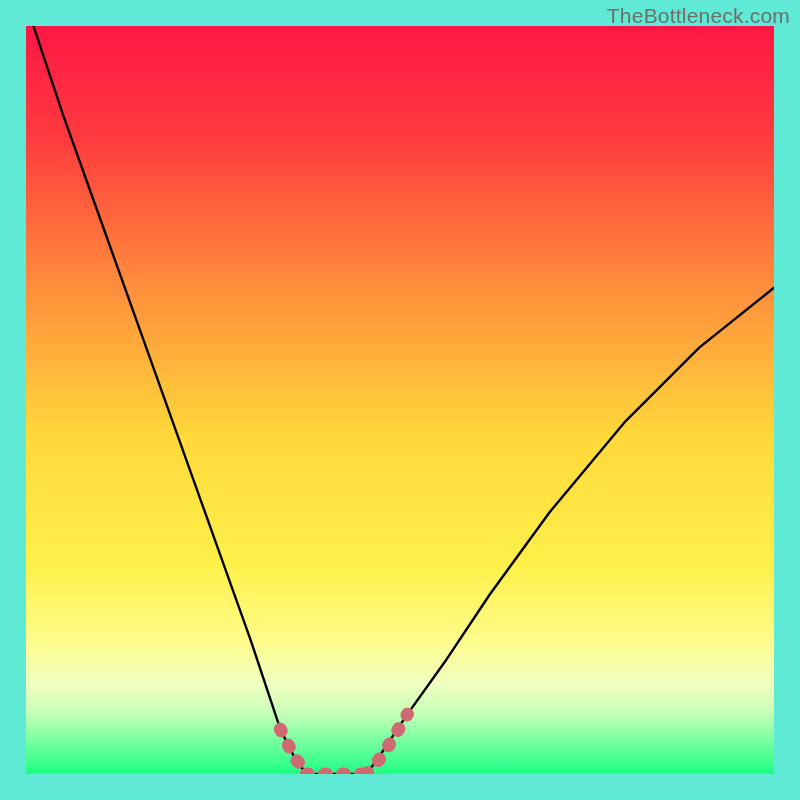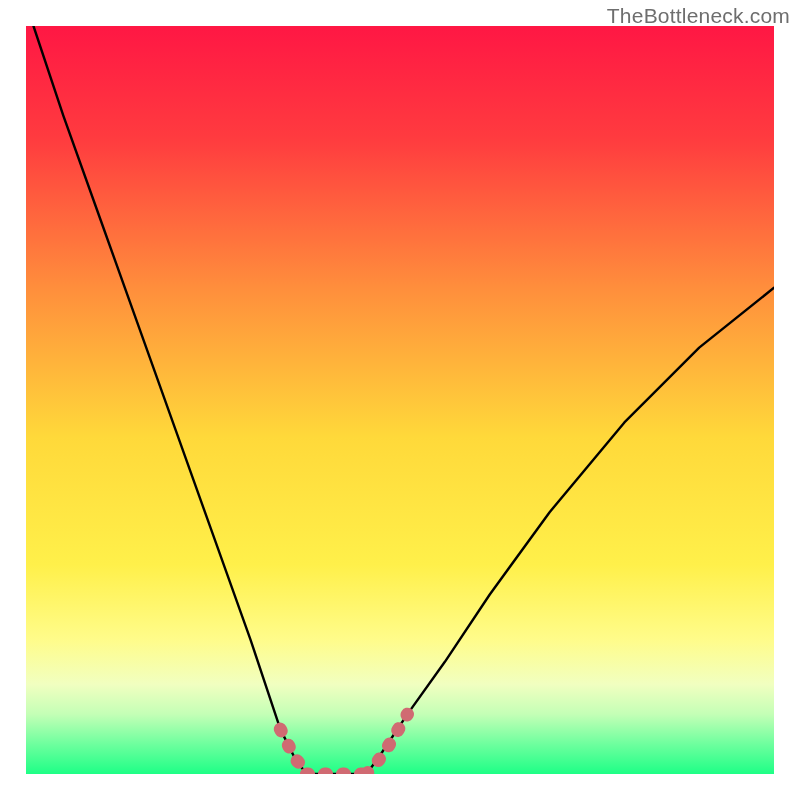--- a/index.html
+++ b/index.html
@@ -7,21 +7,21 @@
     padding: 0;
     width: 800px;
     height: 800px;
     background: #000;
     overflow: hidden;
     font-family: Arial, Helvetica, sans-serif;
   }
   .frame {
     position: absolute;
     inset: 0;
-    background: #ffffff;
+    background: #5eead4;
     text-decoration: underline;
   }
   .watermark {
     position: absolute;
     top: 4px;
     right: 10px;
     color: #6e6e6e;
     font-size: 21px;
     font-weight: 500;
     letter-spacing: 0.2px;

